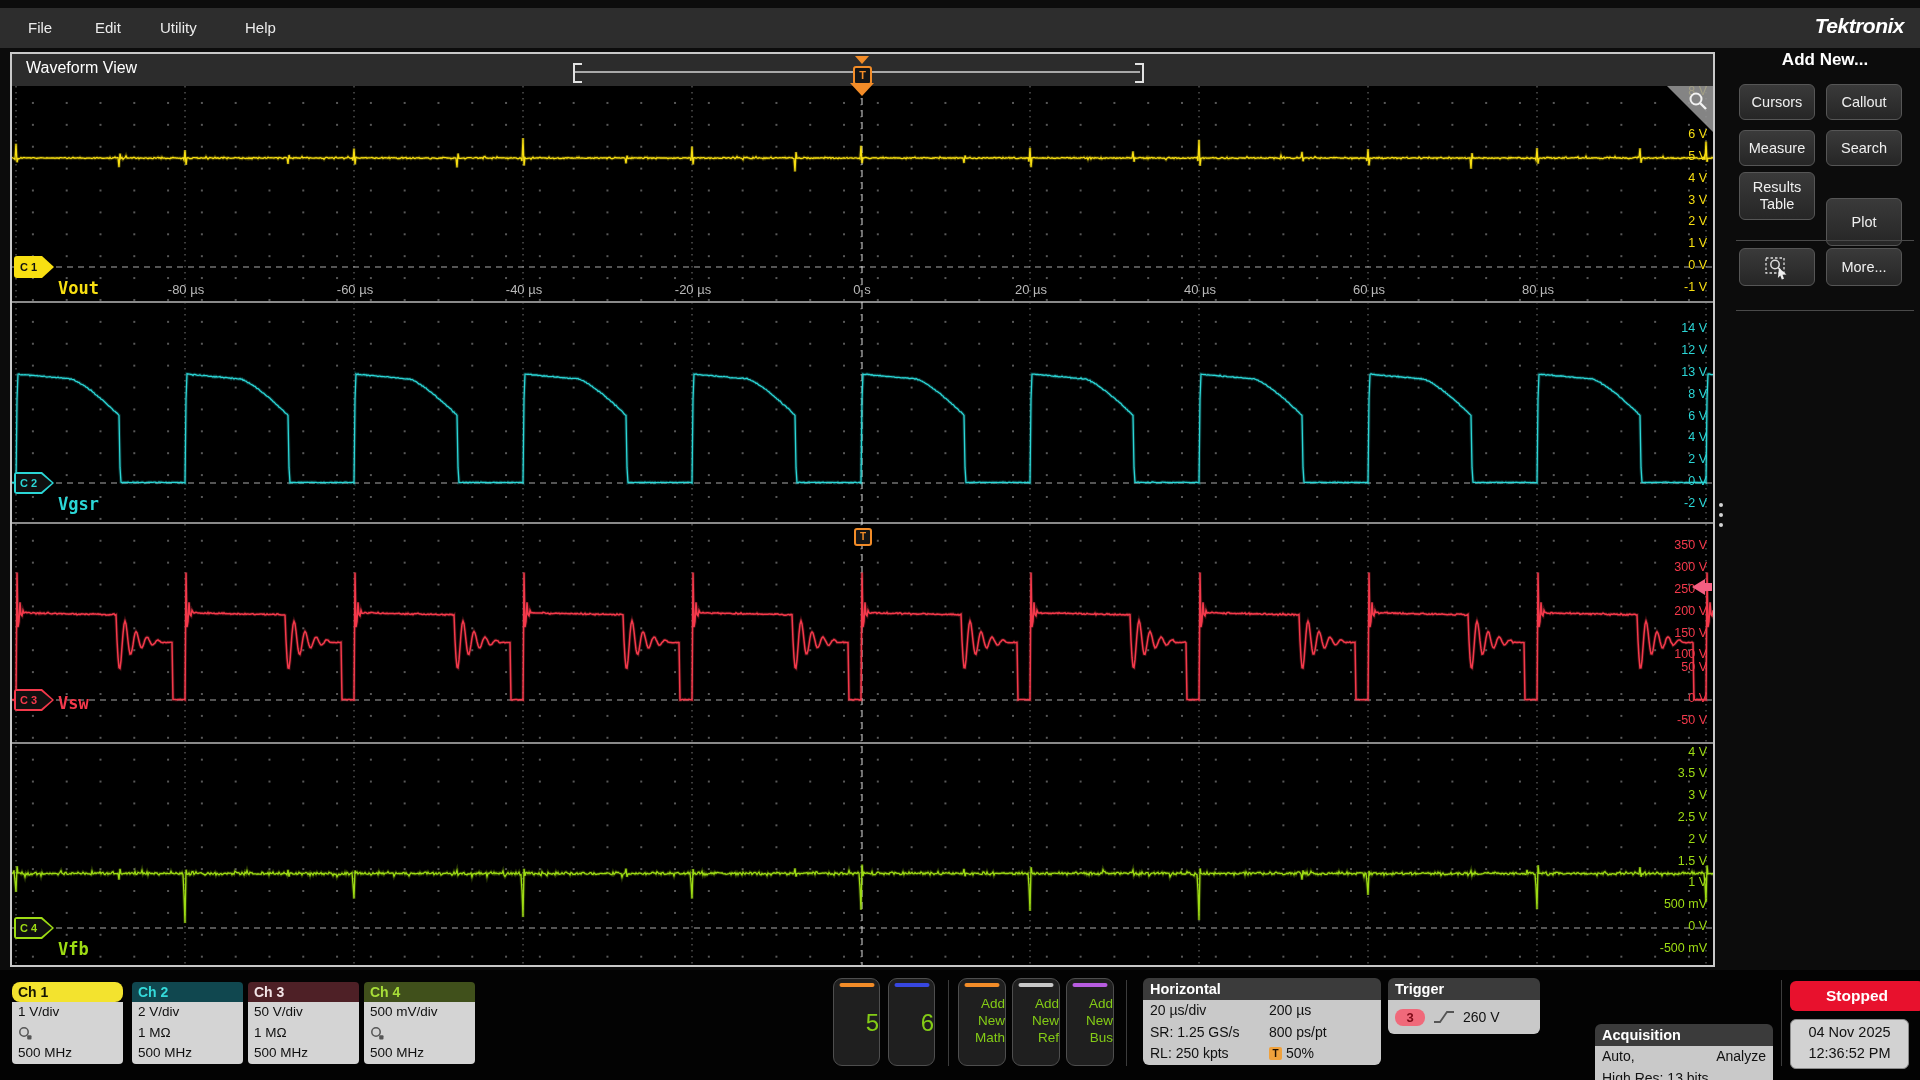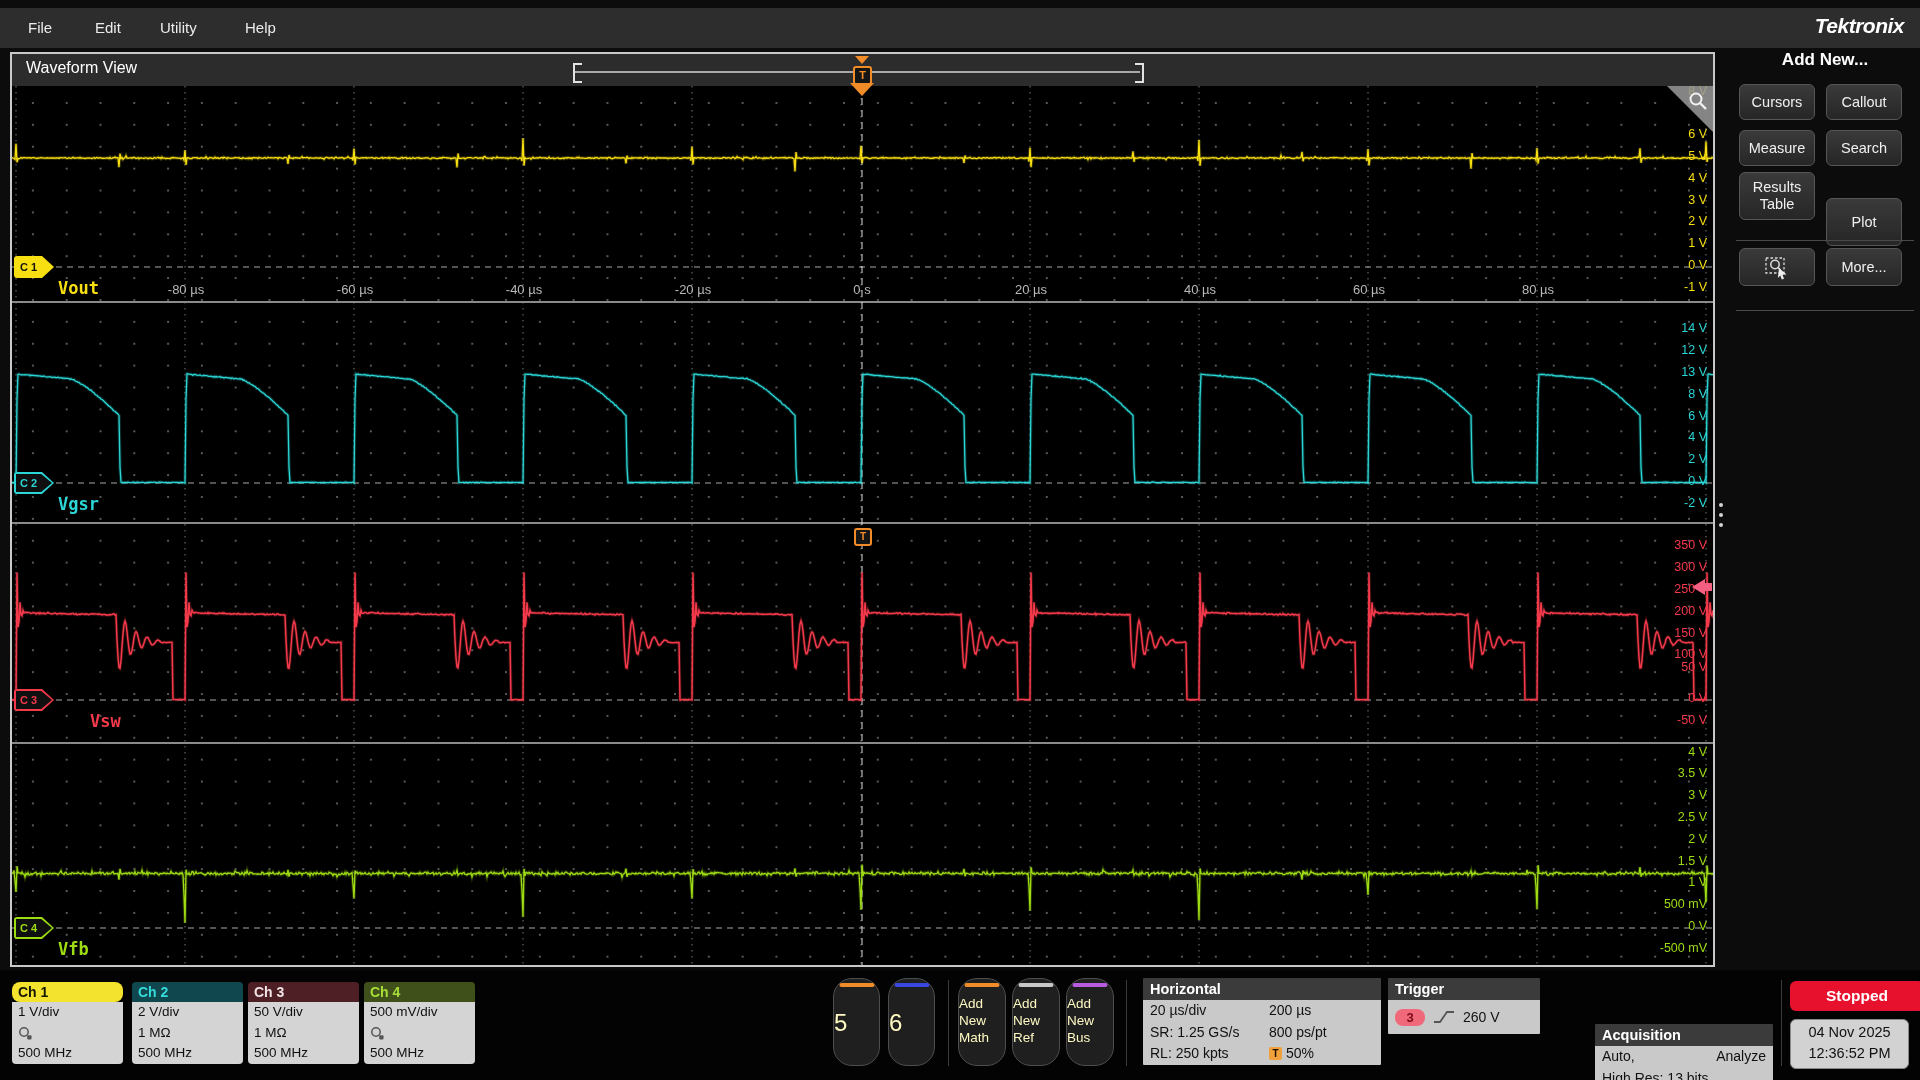--- a/index.html
+++ b/index.html
@@ -44,26 +44,26 @@
   #addnew{position:absolute;left:0;top:2px;width:100%;text-align:center;color:#fff;font-size:17px;font-weight:bold;}
   .side-btn{position:absolute;background:linear-gradient(#3a3a3a,#262626);border:1px solid #565656;border-radius:6px;
             color:#f0f0f0;font-size:14.5px;display:flex;align-items:center;justify-content:center;text-align:center;line-height:1.15;cursor:default;}
   .side-div{position:absolute;left:6px;width:178px;height:1px;background:#4a4a4a;}
   
   #bottombar{position:absolute;left:0;top:970px;width:1920px;height:110px;background:#030303;}
   .chbadge{position:absolute;top:12px;width:111px;height:82px;border-radius:4px;overflow:hidden;cursor:default;}
   .chbadge .hd{height:20px;font-size:14px;font-weight:bold;padding-left:6px;line-height:20px;}
   .chbadge .bd{height:62px;background:#d4d4d4;color:#101010;font-size:13.5px;padding-left:6px;}
   .chbadge .bd div{height:20.5px;line-height:20.5px;}
-  .aux-btn,.add-btn{position:absolute;top:8px;height:86px;background:#1f1f1f;border:1px solid #4e4e4e;border-radius:19px;color:#fef9c3;text-align:left;cursor:default;}
+  .aux-btn,.add-btn{position:absolute;top:8px;height:86px;background:#1f1f1f;border:1px solid #4e4e4e;border-radius:9px;color:#84cc16;text-align:right;cursor:default;}
   .stripe{position:absolute;top:4px;left:50%;transform:translateX(-50%);width:35px;height:4px;border-radius:2px;}
   .aux-num{margin-top:30px;font-size:24px;}
   .add-txt{margin-top:16px;font-size:13.5px;line-height:17px;}
   .vdiv{position:absolute;top:10px;width:1px;height:86px;background:#3c3c3c;}
-  .panel{position:absolute;top:8px;border-radius:1px;overflow:hidden;cursor:default;}
+  .panel{position:absolute;top:8px;border-radius:6px;overflow:hidden;cursor:default;}
   .panel .ph{height:22px;background:#3b3b3b;color:#fff;font-size:14.5px;font-weight:bold;padding-left:7px;line-height:22px;}
   .panel .pb{background:#c9c9c9;color:#111;font-size:14px;}
   .prow{display:flex;height:21.5px;line-height:21.5px;padding:0 7px;}
   .prow .pl{flex:1;}
   .prow .pr{width:105px;display:flex;align-items:center;gap:4px;}
   #stopped{position:absolute;left:1790px;top:11px;width:134px;height:30px;background:#e8112d;border-radius:6px;
            color:#fff;font-weight:bold;font-size:15.5px;text-align:center;line-height:30px;cursor:default;}
   #datetime{position:absolute;left:1790px;top:49px;width:117px;height:46px;background:#d2d2d2;border:1px solid #8a8a8a;border-radius:6px;
             color:#111;font-size:14.5px;text-align:center;padding-top:2px;line-height:20.5px;cursor:default;}
   .trig-src{width:30px;height:17px;background:#f0697a;border-radius:8px;color:#7e0a17;font-weight:bold;font-size:13px;text-align:center;line-height:17px;}
@@ -176,21 +176,21 @@
         <div class="axis-label" style="color: rgb(244, 57, 75); top: 539.6px;">150 V</div>
         <div class="axis-label" style="color: rgb(244, 57, 75); top: 561.4px;">100 V</div>
         <div class="axis-label" style="color: rgb(244, 57, 75); top: 574px;">50 V</div>
         <div class="axis-label" style="color: rgb(244, 57, 75); top: 605px;">0 V</div>
         <div class="axis-label" style="color: rgb(244, 57, 75); top: 626.8px;">-50 V</div>
         <div class="ch-badge" style="top: 603px;">
           <span class="outer" style="background:#f4394b"></span>
           <span class="inner"></span>
           <span class="txt" style="color:#f4394b">C 3</span>
         </div>
-        <div class="ch-name" style="color: rgb(244, 57, 75); top: 625px; margin-left: 32px;">Vsw</div>
+        <div class="ch-name" style="color: rgb(244, 57, 75); top: 607px;">Vsw</div>
         <div class="axis-label" style="color: rgb(158, 220, 20); top: 658.6px;">4 V</div>
         <div class="axis-label" style="color: rgb(158, 220, 20); top: 680.4px;">3.5 V</div>
         <div class="axis-label" style="color: rgb(158, 220, 20); top: 702.2px;">3 V</div>
         <div class="axis-label" style="color: rgb(158, 220, 20); top: 724px;">2.5 V</div>
         <div class="axis-label" style="color: rgb(158, 220, 20); top: 745.8px;">2 V</div>
         <div class="axis-label" style="color: rgb(158, 220, 20); top: 767.6px;">1.5 V</div>
         <div class="axis-label" style="color: rgb(158, 220, 20); top: 789.4px;">1 V</div>
         <div class="axis-label" style="color: rgb(158, 220, 20); top: 811.2px;">500 mV</div>
         <div class="axis-label" style="color: rgb(158, 220, 20); top: 833px;">0 V</div>
         <div class="axis-label" style="color: rgb(158, 220, 20); top: 854.8px;">-500 mV</div>

